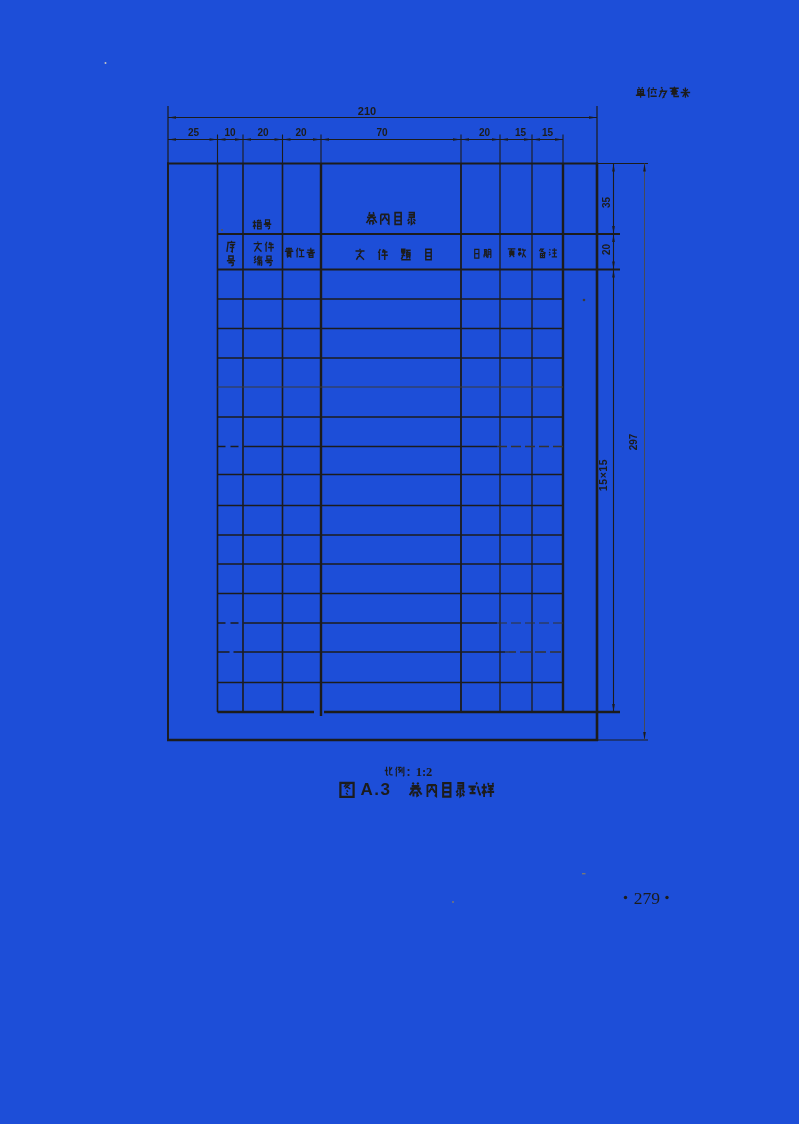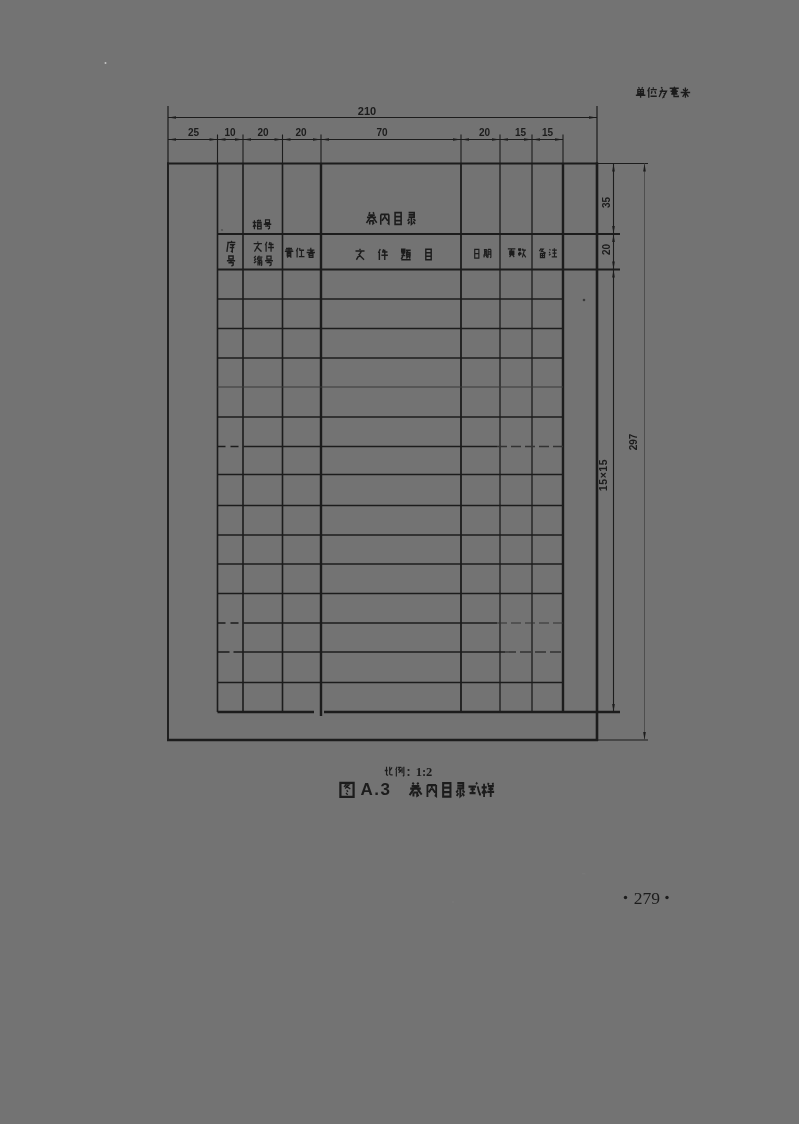--- a/index.html
+++ b/index.html
@@ -1,16 +1,16 @@
 <!DOCTYPE html>
 <html><head>
 <meta charset="utf-8">
 <style>
   html,body{margin:0;padding:0;background:#ffffff;}
-  #page{position:relative;width:799px;height:1124px;background:#737373;overflow:hidden;
+  #page{position:relative;width:799px;height:1124px;background:#1d4ed8;overflow:hidden;
         font-family:"Liberation Sans", sans-serif;}
   svg{position:absolute;left:0;top:0;}
   text{font-family:"Liberation Sans", sans-serif;}
   .ser{font-family:"Liberation Serif", serif;}
 </style>
 </head>
 <body>
 
 <div id="page">
 <svg width="799" height="1124" viewBox="0 0 799 1124">

